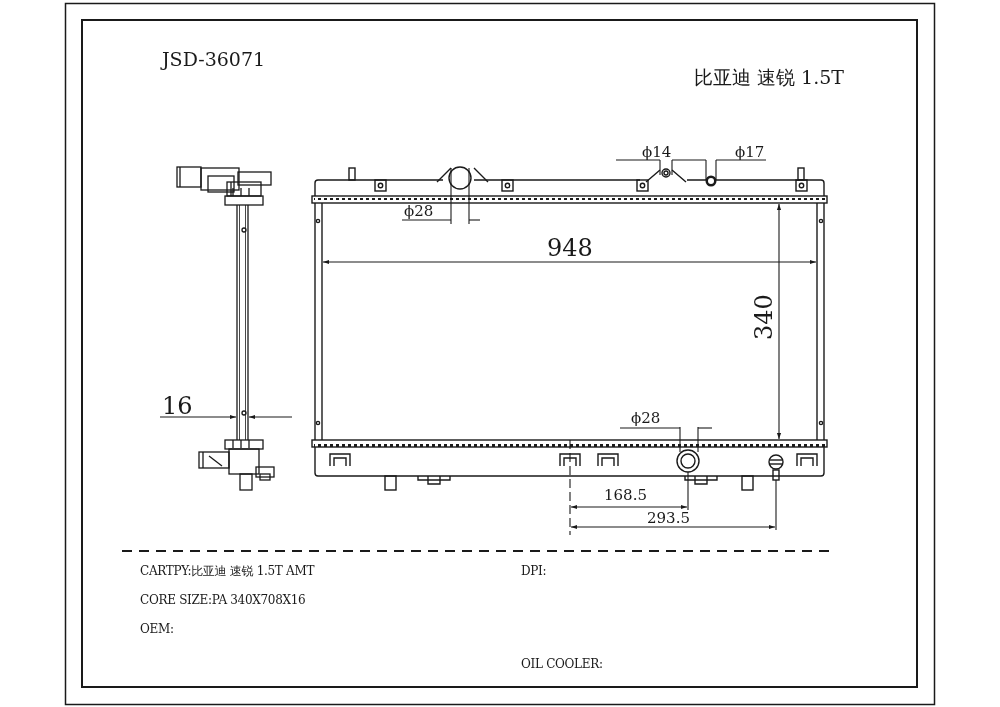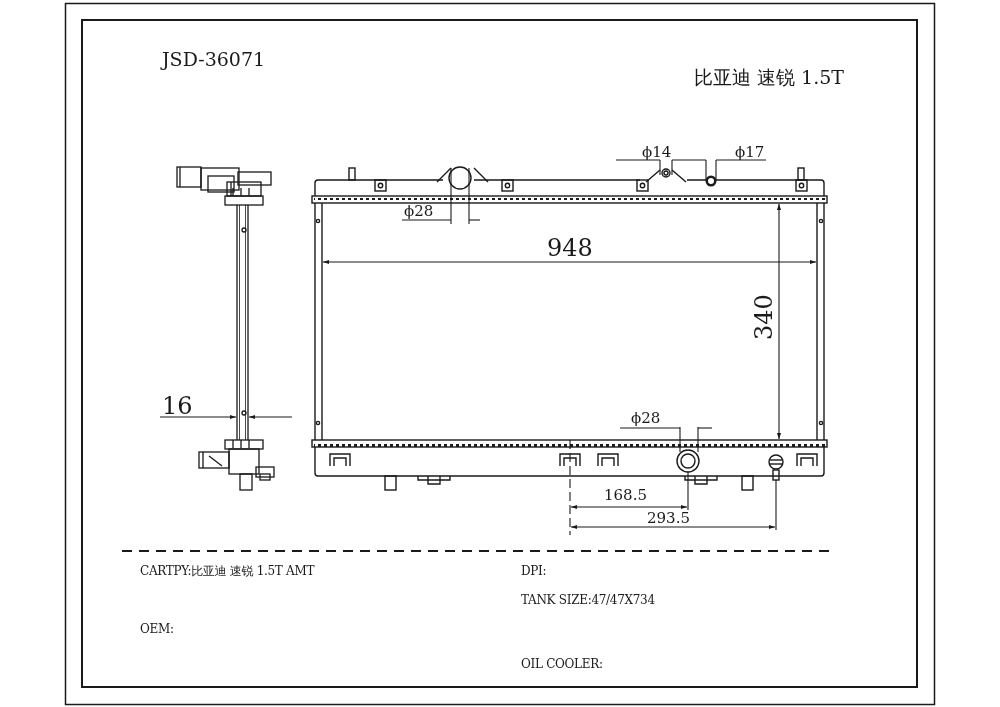--- a/index.html
+++ b/index.html
@@ -177,27 +177,27 @@
   <div class="t dimbig" style="left:547px; top:236px;">948</div>
   <div class="t dimbig rot" style="left:752px; top:340px;">340</div>
   <div class="t dimbig" style="left:162px; top:394px;">16</div>
   <div class="t dim" style="left:631px; top:411px;">ϕ28</div>
   <div class="t dim" style="left:604px; top:488px;">168.5</div>
   <div class="t dim" style="left:647px; top:511px;">293.5</div>
 
   <div class="t spec" style="left:140px; top:565px;">
     <span>CARTPY:</span><span>比亚迪 速锐 1.5T AMT</span>
   </div>
+  <div class="t spec" style="left:140px; top:594px;">
+    <span>CORE SIZE:</span><span>PA 340X708X16</span>
+  </div>
   <div class="t spec" style="left:140px; top:623px;">
     <span>OEM:</span><span></span>
   </div>
 
   <div class="t spec" style="left:521px; top:565px;">
     <span>DPI:</span><span></span>
   </div>
-  <div class="t spec" style="left:521px; top:594px;">
-    <span>TANK SIZE:</span><span>47/47X734</span>
-  </div>
   <div class="t spec" style="left:521px; top:623px;margin-top:35px;">
     <span>OIL COOLER:</span><span></span>
   </div>
 
 </div>
 
 </body></html>

